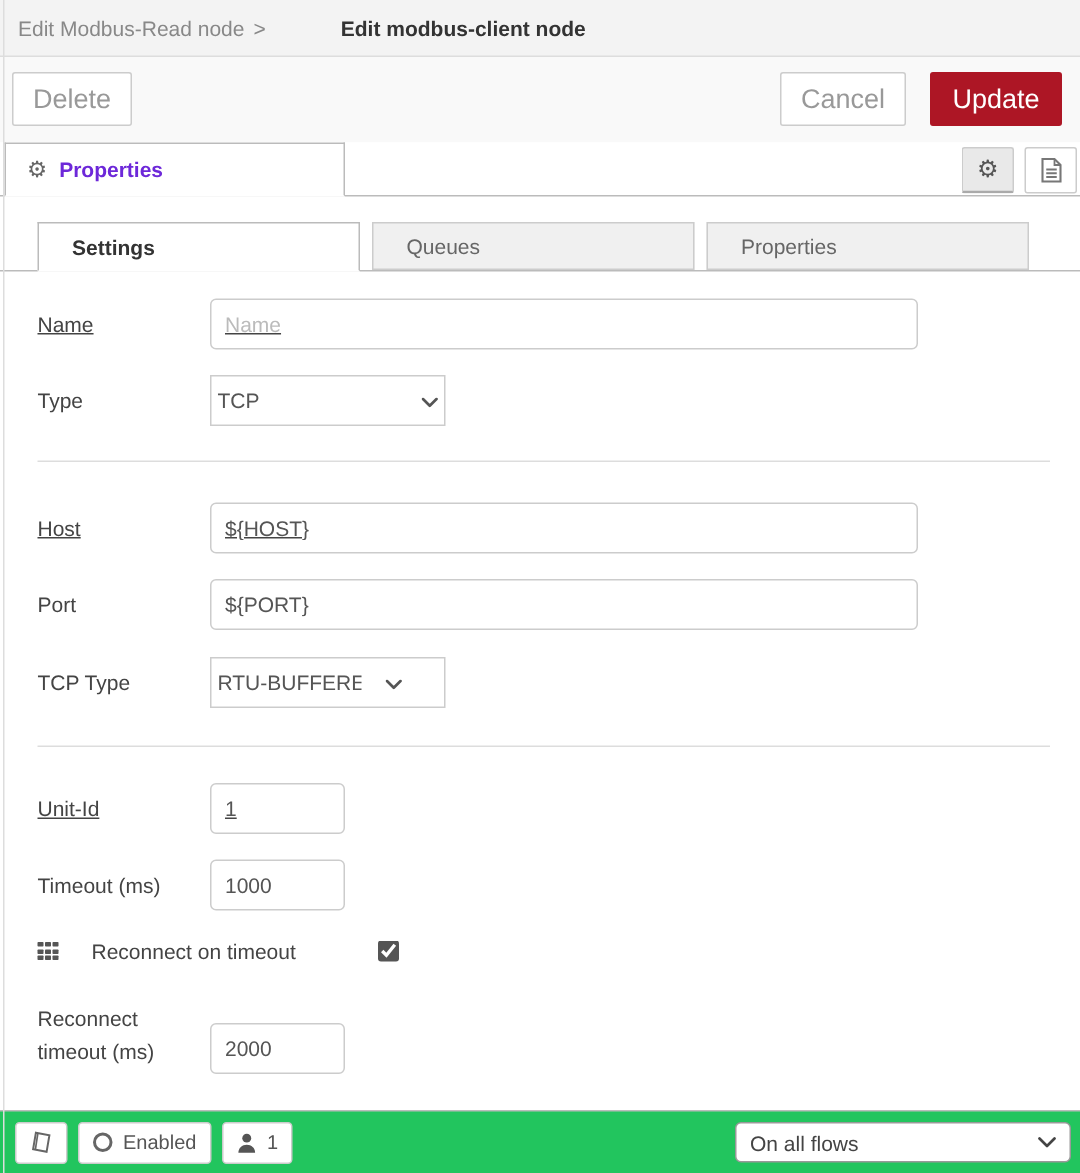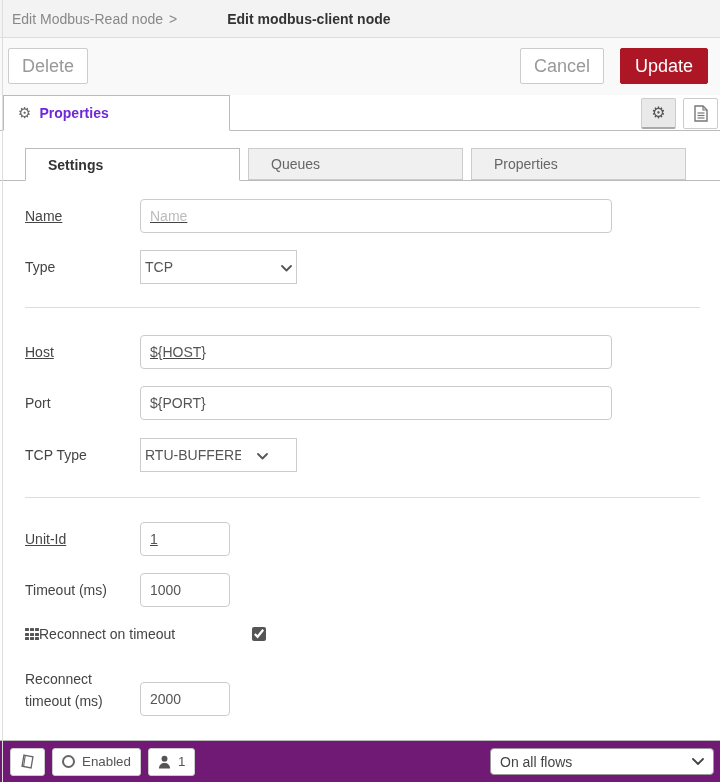--- a/index.html
+++ b/index.html
@@ -62,32 +62,32 @@
   .sel { width:157px; height:34px; border:1px solid #ccc; border-radius:0;
          display:flex; align-items:center; padding:0 4px; color:#555; background:#fff; cursor:pointer;gap:12px; }
   .sel .sel-value { flex:1; white-space:nowrap; overflow:hidden; }
   .sel .chev { flex:none; margin-left:4px; }
   .divider { border:none; border-top:1px solid #ddd; margin:23px 0 27px 0; }
   .divider-2 { margin:25px 0 24px 0; }
   .mb17 { margin-bottom:17px;text-decoration:underline; }
   .mb18 { margin-bottom:18px; }
 
   .check-row { margin-top:17px; height:20px; display:flex; align-items:center; }
-  .check-label-group { width:227px; display:flex; align-items:center; gap:0; color:#444; }
+  .check-label-group { width:227px; display:flex; align-items:center; gap:22px; color:#444; }
   .grid-icon { width:14px; height:12px; display:grid; grid-template-columns:repeat(3,1fr);
                grid-template-rows:repeat(3,1fr); gap:1.5px; flex:none; }
   .grid-icon span { background:#555; border-radius:0.5px; }
   input[type=checkbox] { width:14px; height:14px; accent-color:#555; cursor:pointer; }
 
   .reconnect-row { margin-top:24px; align-items:flex-start; }
   .reconnect-row label { line-height:22px; }
   .reconnect-row .ipt { margin-top:14px; }
 
   
-  .footer { height:42px; background:#701a75; border-top:1px solid #bbb;
+  .footer { height:42px; background:#22c55e; border-top:1px solid #bbb;
             display:flex; align-items:center; padding:0 6px 0 10px; position:absolute; left:0; right:0; bottom:0; }
   .fbtn { height:28px; background:#fff; border:1px solid #ccc; border-radius:3px;
           display:inline-flex; align-items:center; justify-content:center; gap:7px;
           color:#555; padding:0 9px; margin-right:7px; cursor:pointer; }
   .circle-icon { width:13px; height:13px; border:2px solid #666; border-radius:50%; flex:none; }
   .footer-select { margin-left:auto; width:224px; height:27px; background:#fff;
                    border:1px solid #999; border-radius:4px; display:flex; align-items:center;
                    padding:0 9px; color:#444; cursor:pointer; }
   .footer-select .sel-value { flex:1; }
 </style>

